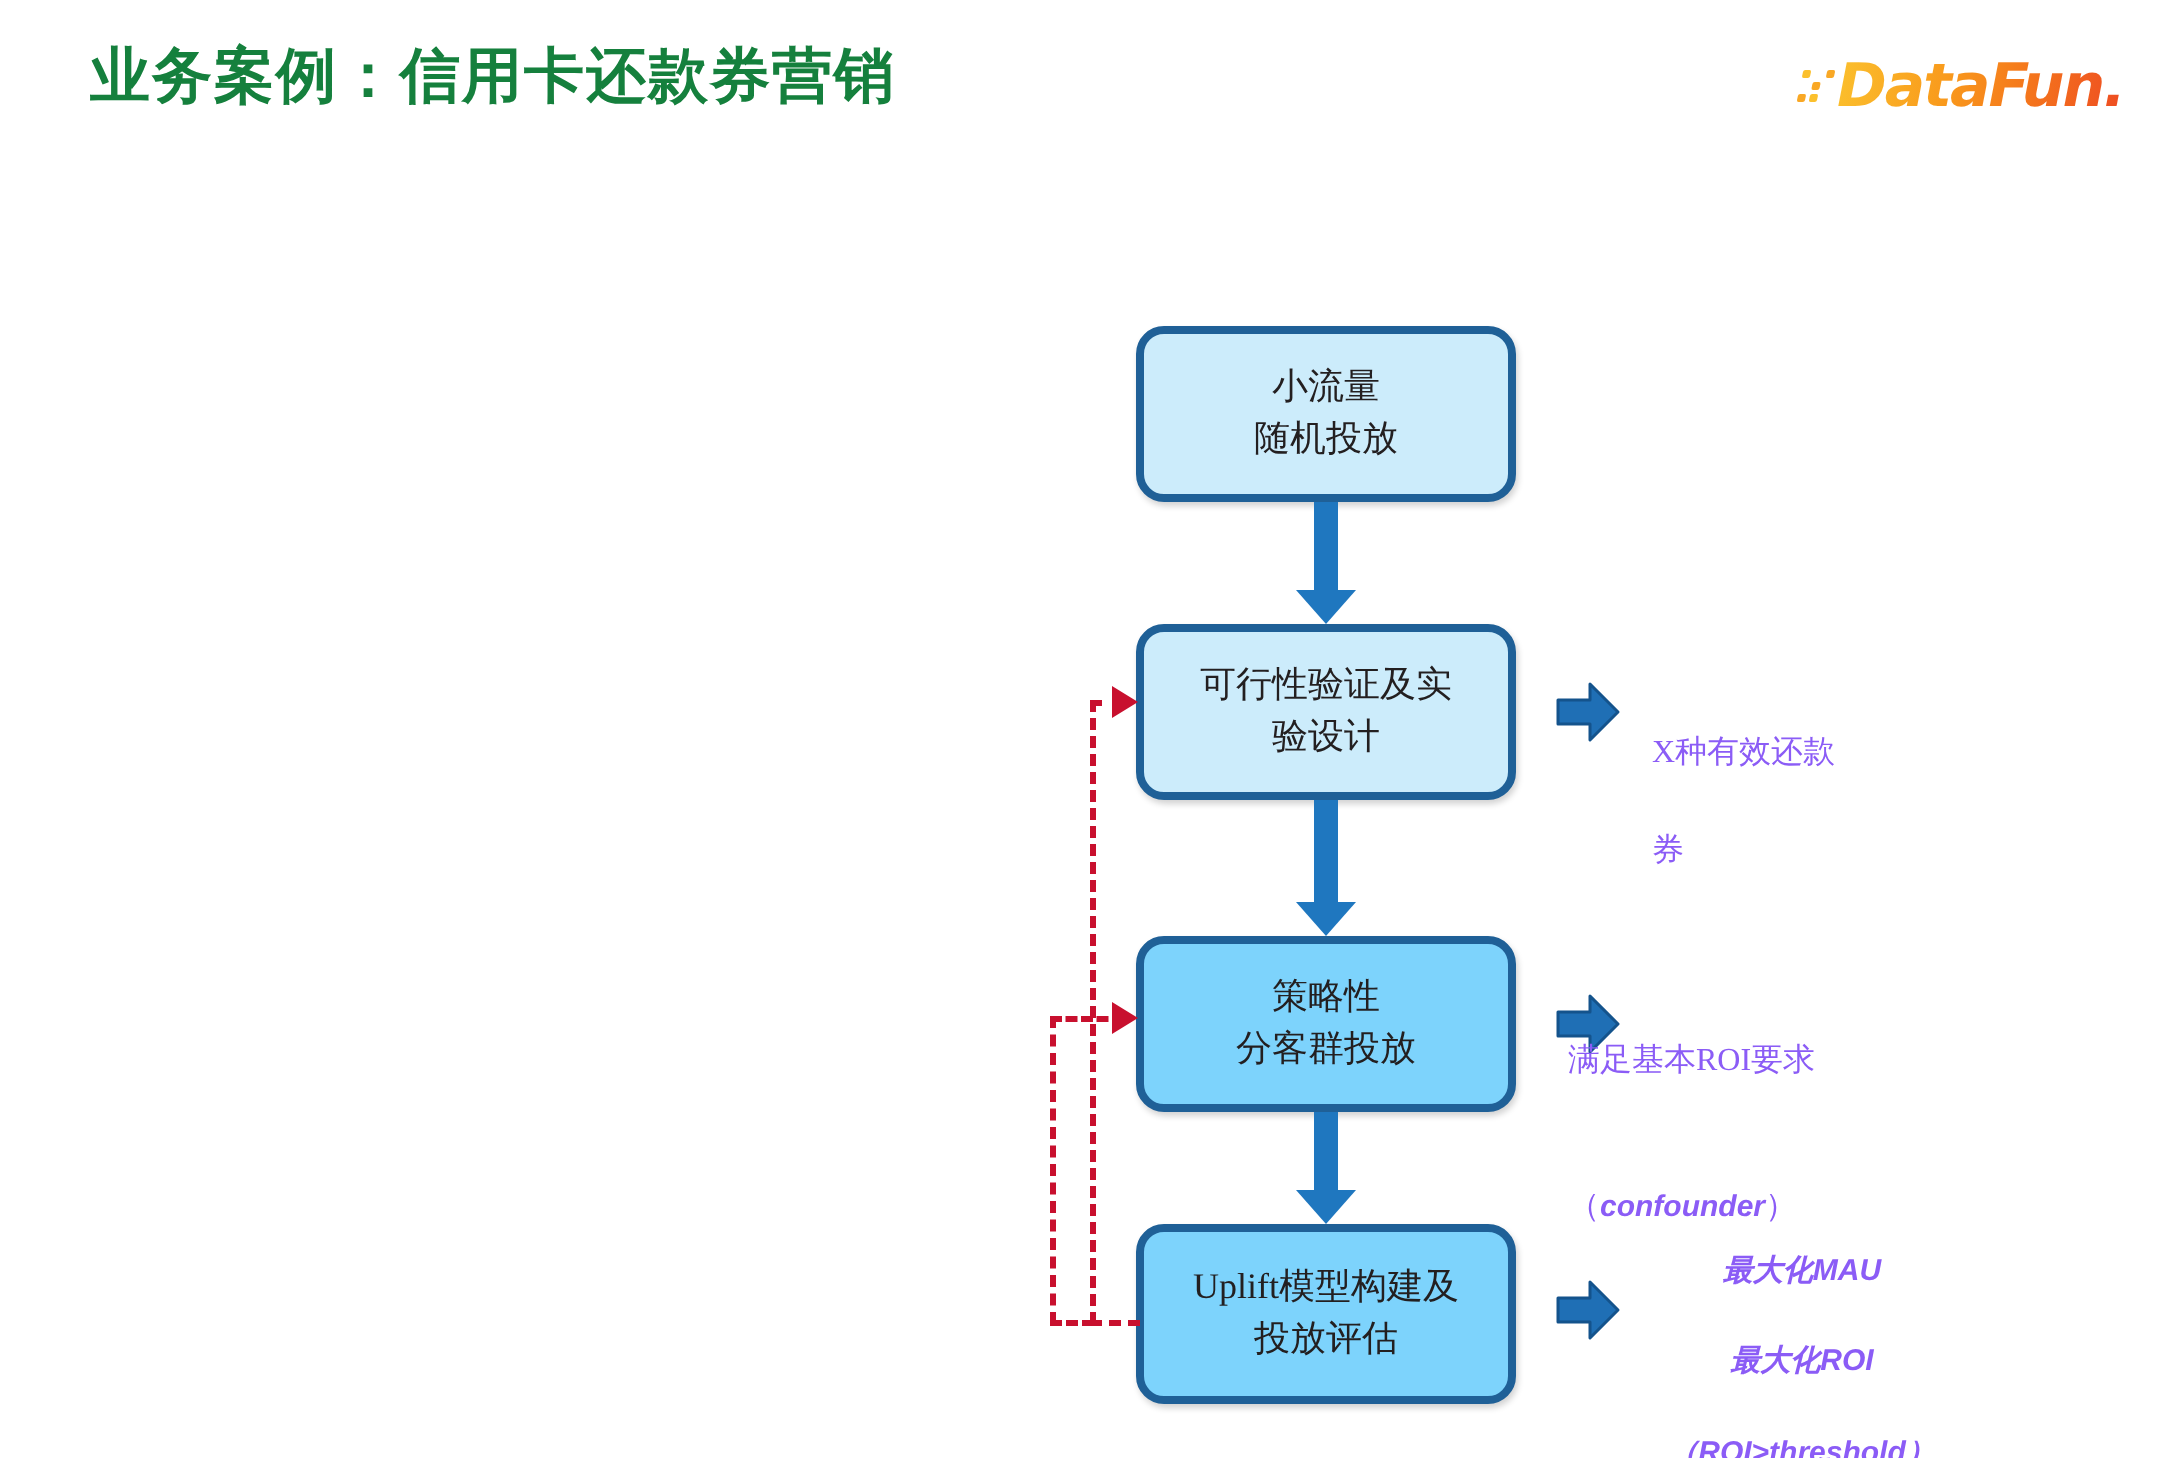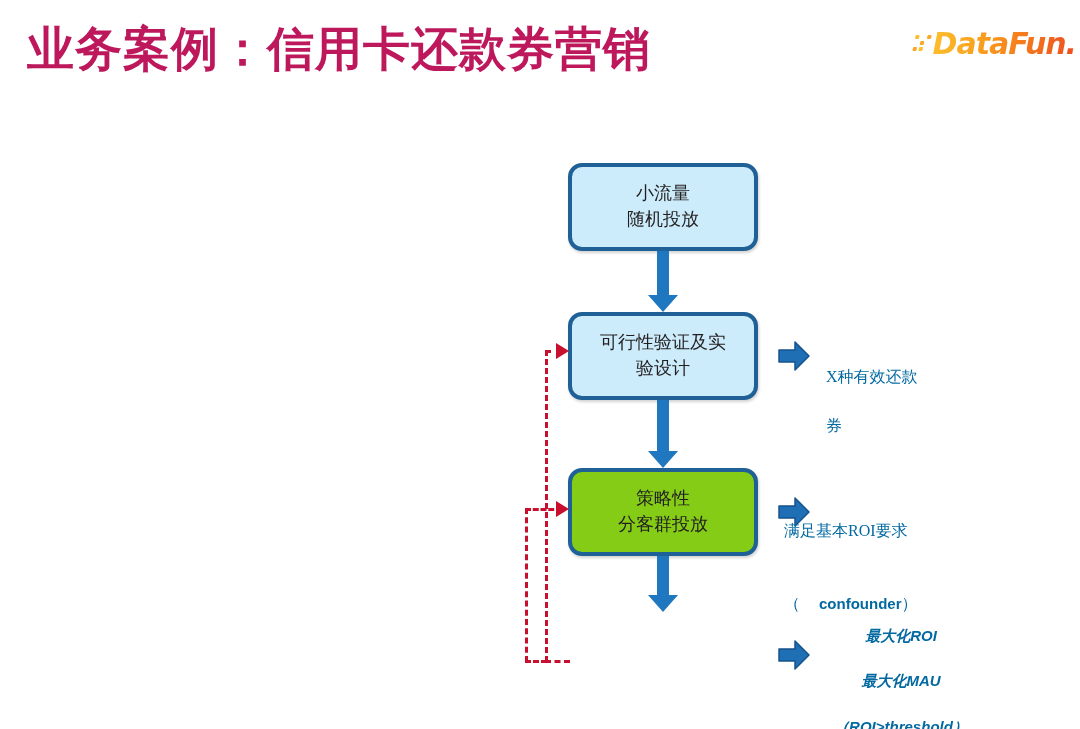--- a/index.html
+++ b/index.html
@@ -11,32 +11,32 @@
     height: 729px;
     background: #ffffff;
     font-family: "Liberation Sans", "DejaVu Sans", sans-serif;
     overflow: hidden;
     position: relative;
   }
 
   
   #slide-title {
     position: absolute;
-    left: 27px;
+    left: 45px;
     top: 18px;
-    font-size: 47px;
-    font-weight: bold;
-    color: #be185d;
+    font-size: 30px;
+    font-weight: bold;
+    color: #15803d;
     letter-spacing: 1px;
     white-space: nowrap;
   }
 
   #brand-logo {
     position: absolute;
-    right: 4px;
+    right: 18px;
     top: 26px;
     height: 34px;
     display: flex;
     align-items: center;
     gap: 0;
   }
   #brand-logo .logo-dots {
     display: grid;
     grid-template-columns: repeat(3, 4px);
     grid-template-rows: repeat(3, 4px);
@@ -87,21 +87,21 @@
     text-align: center;
     color: #231F20;
     font-size: 18px;
     line-height: 1.42;
     font-family: "Liberation Serif", "DejaVu Serif", serif;
     box-shadow: 1px 2px 3px rgba(0,0,0,0.18);
   }
   .flow-box .box-text { padding: 0 8px; white-space: pre-line; }
 
   .fill-pale   { background: #CCECFB; }
-  .fill-bright { background: #84cc16; }
+  .fill-bright { background: #7dd3fc; }
 
   
   .v-arrow {
     position: absolute;
     width: 30px;
   }
   .v-arrow .stem {
     position: absolute;
     left: 9px;
     top: 0;
@@ -124,28 +124,28 @@
     width: 34px;
     height: 34px;
   }
   .block-arrow svg { display: block; }
 
   .side-note {
     position: absolute;
     font-family: "Liberation Serif", "DejaVu Serif", serif;
     font-size: 16px;
     line-height: 1.52;
-    color: #0369a1;
+    color: #8b5cf6;
     white-space: pre-line;
   }
   .side-note .em-bold-italic {
     font-weight: bold;
+    font-style: italic;
     font-family: "Liberation Sans", "DejaVu Sans", sans-serif;
     font-size: 15px;
-    margin-left: 19px;
   }
   .side-note.italic-note {
     font-style: italic;
     font-weight: bold;
     text-align: center;
     font-family: "Liberation Sans", "DejaVu Sans", sans-serif;
     font-size: 15px;
   }
 
   
@@ -211,20 +211,24 @@
   <div class="flow-box fill-bright" style="left:568px; top:468px; width:190px; height:88px;">
     <span class="box-text">策略性
 分客群投放</span>
   </div>
 
   <div class="v-arrow" style="left:648px; top:556px; height:56px;">
     <div class="stem" style="height:39px;"></div>
     <div class="head" style="top:39px;"></div>
   </div>
 
+  <div class="flow-box fill-bright" style="left:568px; top:612px; width:190px; height:90px;">
+    <span class="box-text">Uplift模型构建及
+投放评估</span>
+  </div>
 
   <div class="block-arrow" style="left:777px; top:339px;">
     <svg width="34" height="34" viewBox="0 0 34 34">
       <path d="M2 11 H18 V3 L32 17 L18 31 V23 H2 Z" fill="#1F6FB5" stroke="#14538C" stroke-width="1.5" stroke-linejoin="round"></path>
     </svg>
   </div>
   <div class="side-note" style="left:826px; top:341px;">
     <div>X种有效还款</div>
     <div>券</div>
   </div>
@@ -240,22 +244,22 @@
       <span>（</span><span class="em-bold-italic">confounder</span><span>）</span>
     </div>
   </div>
 
   <div class="block-arrow" style="left:777px; top:638px;">
     <svg width="34" height="34" viewBox="0 0 34 34">
       <path d="M2 11 H18 V3 L32 17 L18 31 V23 H2 Z" fill="#1F6FB5" stroke="#14538C" stroke-width="1.5" stroke-linejoin="round"></path>
     </svg>
   </div>
   <div class="side-note italic-note" style="left:826px; top:602px; width:150px;">
+    <div>最大化MAU</div>
     <div>最大化ROI</div>
-    <div>最大化MAU</div>
     <div>（ROI&gt;threshold）</div>
   </div>
 
   <div class="dash-h" style="left:545px; top:660px; width:25px;"></div>
   <div class="dash-v" style="left:545px; top:350px; height:312px;"></div>
   <div class="dash-h" style="left:545px; top:350px; width:17px;"></div>
   <div class="dash-head" style="left:556px; top:343px;"></div>
 
   <div class="dash-h" style="left:525px; top:660px; width:22px;"></div>
   <div class="dash-v" style="left:525px; top:508px; height:154px;"></div>

